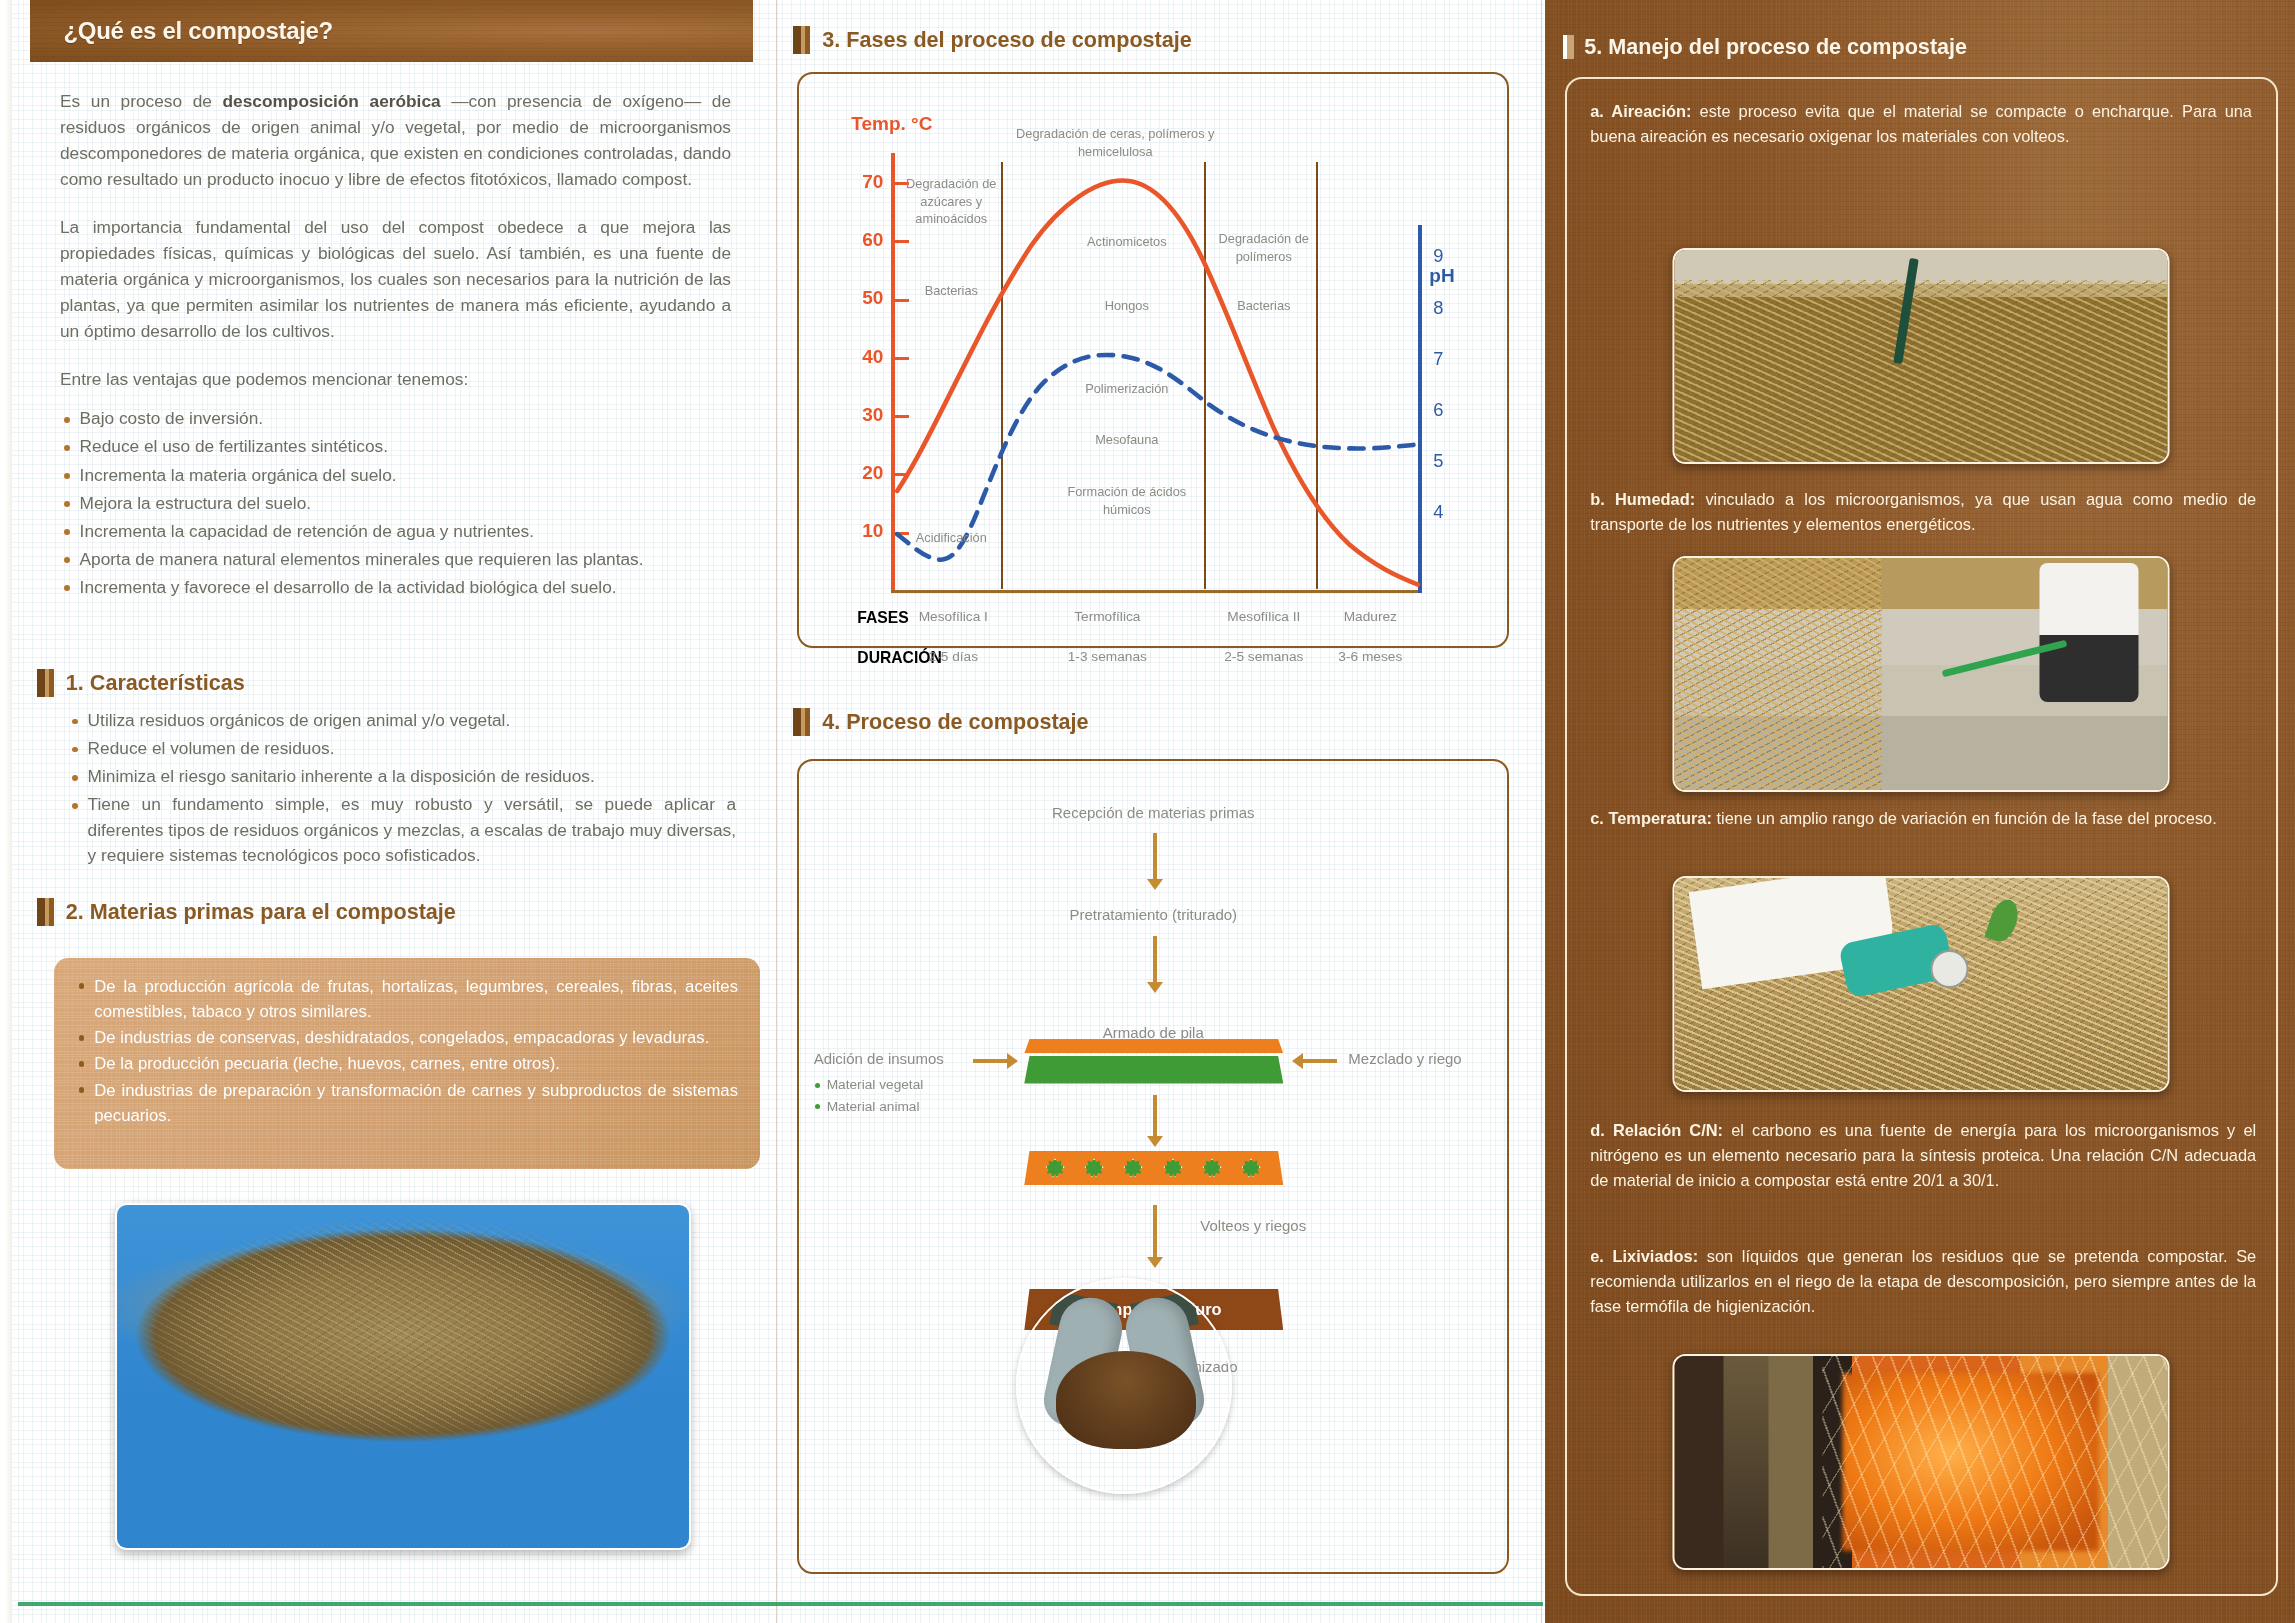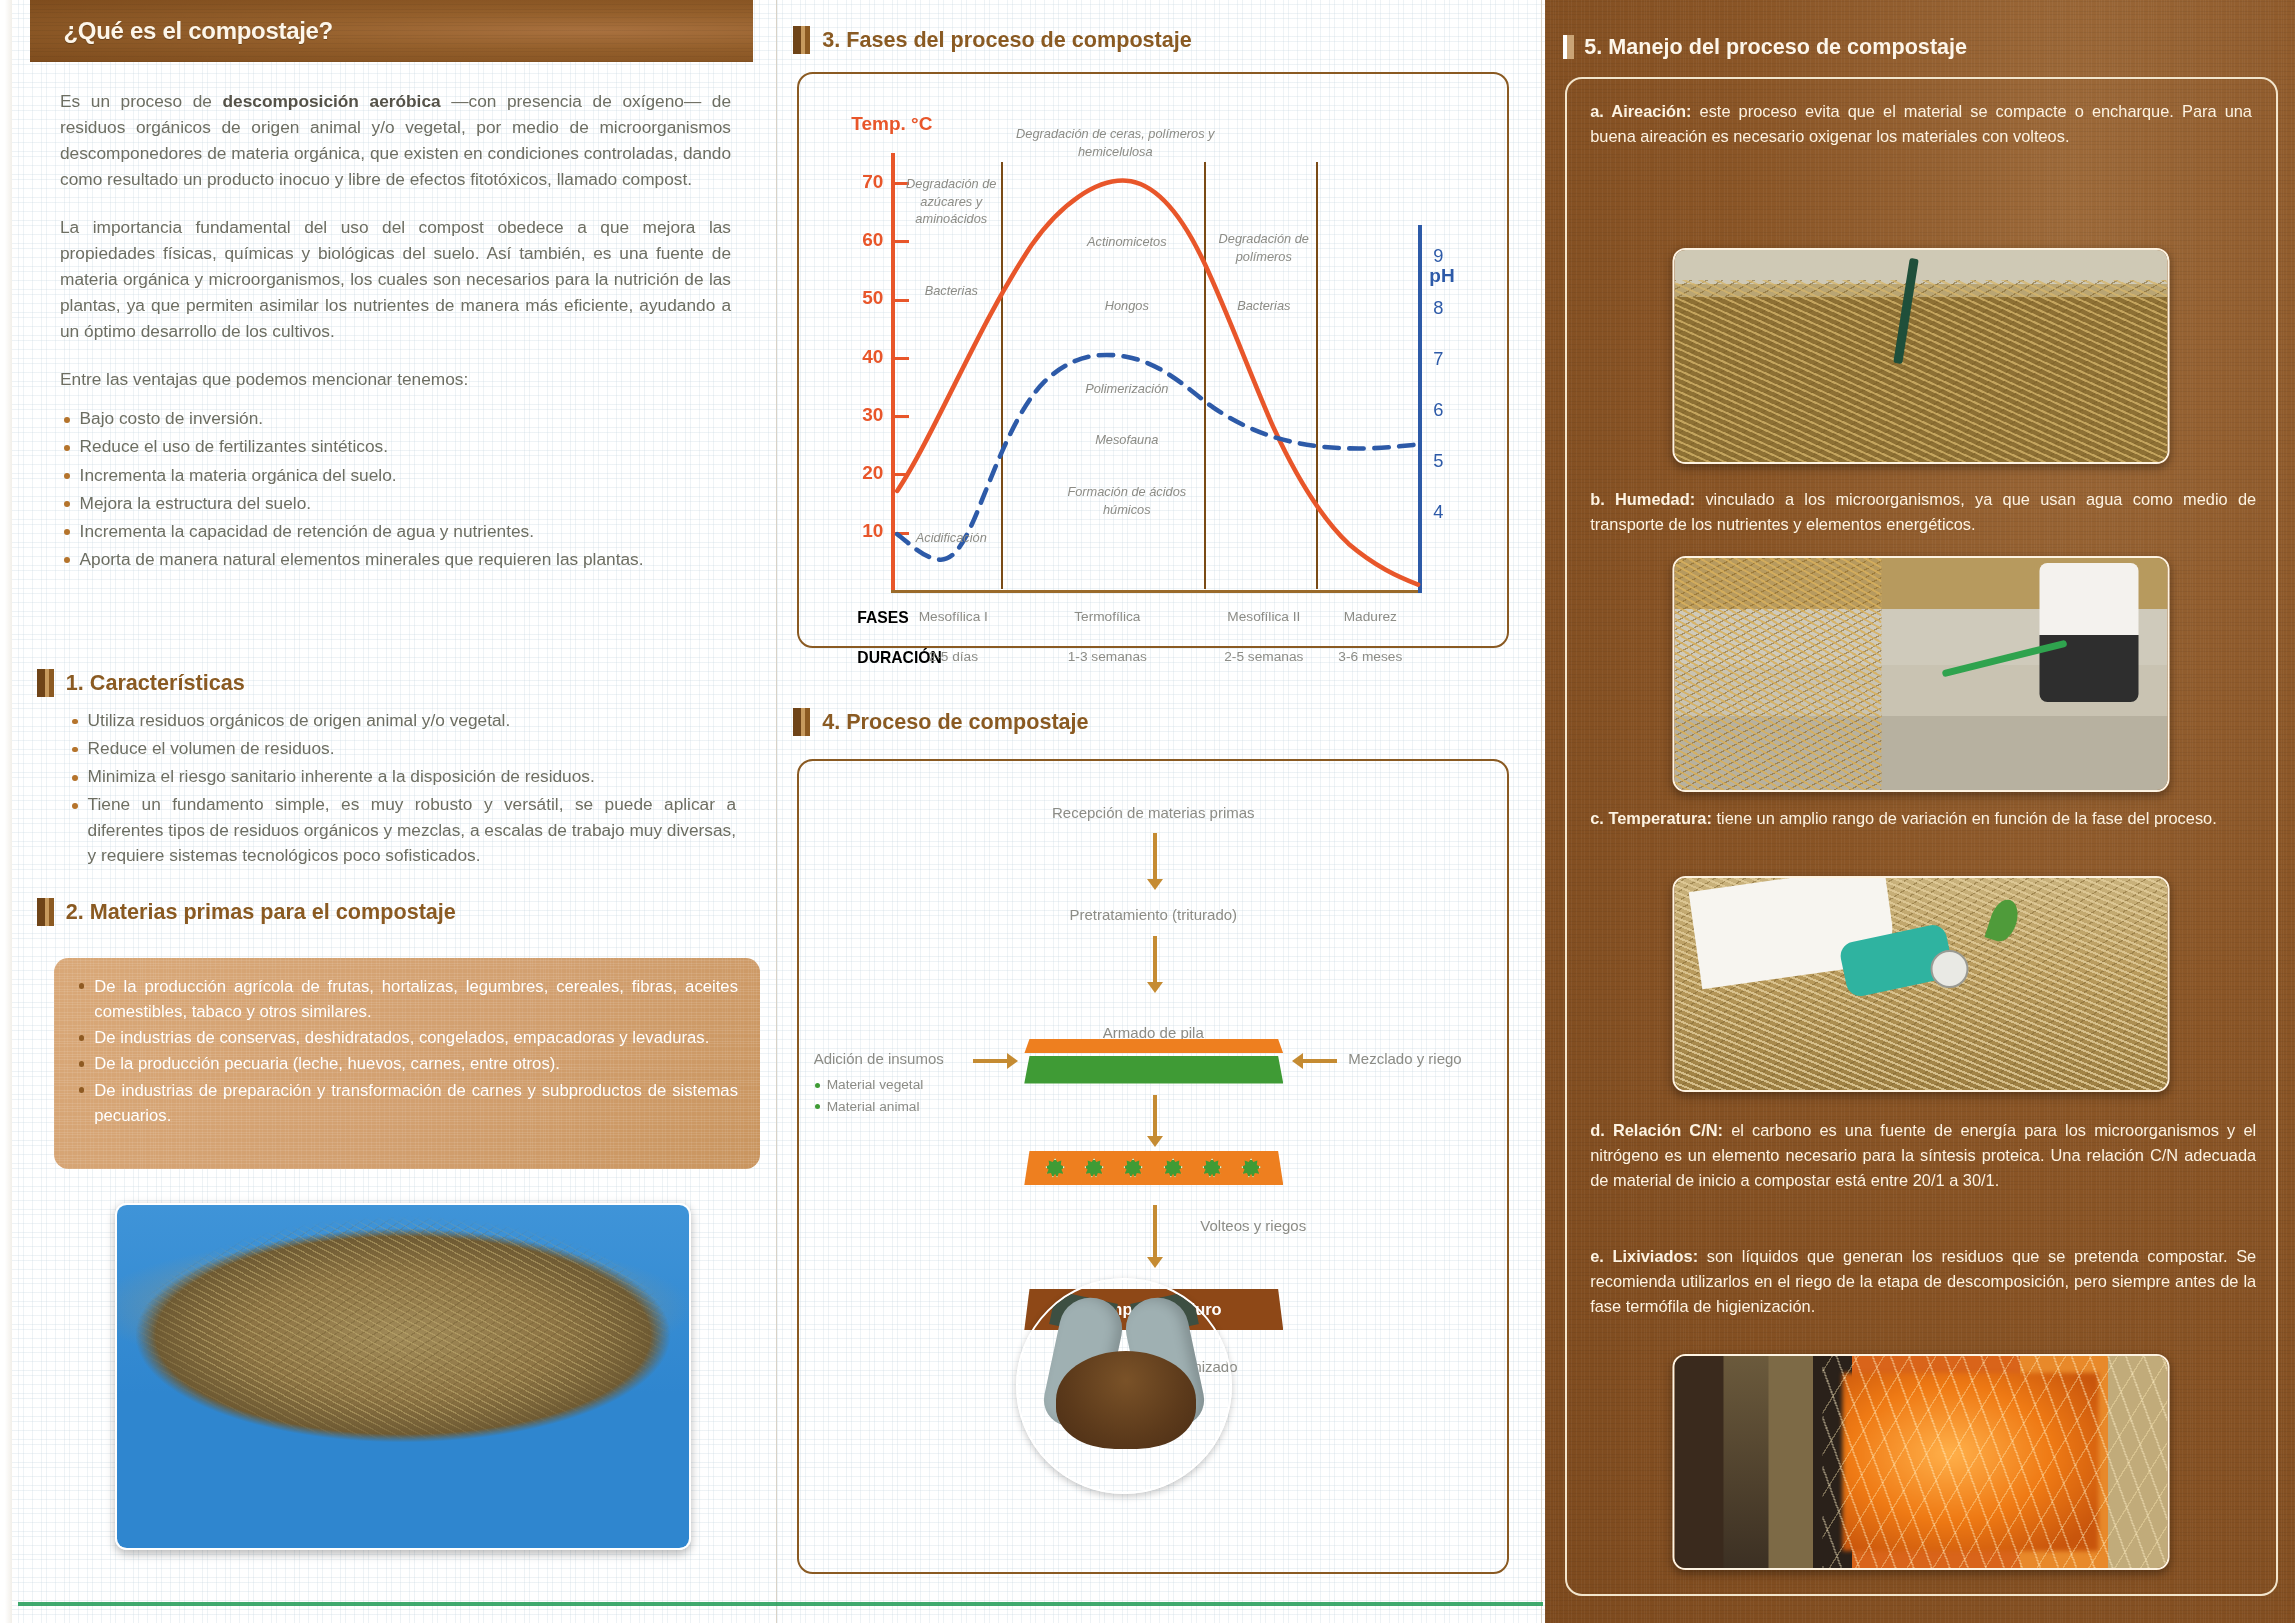--- a/index.html
+++ b/index.html
@@ -148,21 +148,21 @@
   .x-axis { position:absolute; left:92px; top:516px; width:530px; height:3.3px; background:#9a6a2a; }
   .ph-axis{ position:absolute; left:619px; top:151px; width:3.3px; height:368px; background:#2d5aa8; }
   .ytick { position:absolute; width:14.4px; height:3.3px; background:#e8562a; left:95px; }
   .ylab  { position:absolute; color:#e8562a; font-size:19px; font-weight:bold;
            width:39px; text-align:right; left:45px; }
   .phlab { position:absolute; color:#2d5aa8; font-size:18.3px; left:634px; }
 
   .phase-div { position:absolute; width:2px; background:#7a4b16; top:88px; height:427px; }
 
   .ann { position:absolute; color:#8c8c86; font-size:12.8px; line-height:17.7px;
-         text-align:center;font-style:italic; }
+         text-align:center; }
 
   
   svg.curves { position:absolute; left:0; top:0; width:712px; height:576px; }
 
   .fases-row { position:absolute; left:0; top:535px; width:712px; height:26px; }
   .durac-row { position:absolute; left:0; top:575px; width:712px; height:26px; }
   .rowlabel { position:absolute; left:58px; color:#000000; font-size:15.7px; font-weight:bold; }
   .cell { position:absolute; color:#8c8c86; font-size:13.7px; text-align:center; }
 
   
@@ -323,20 +323,21 @@
 
       <p class="intro-line">Entre las ventajas que podemos mencionar tenemos:</p>
 
       <ul class="bullets">
         <li>Bajo costo de inversión.</li>
         <li>Reduce el uso de fertilizantes sintéticos.</li>
         <li>Incrementa la materia orgánica del suelo.</li>
         <li>Mejora la estructura del suelo.</li>
         <li>Incrementa la capacidad de retención de agua y nutrientes.</li>
         <li>Aporta de manera natural elementos minerales que requieren las plantas.</li>
+        <li>Incrementa y favorece el desarrollo de la actividad biológica del suelo.</li>
       </ul>
     </div>
 
     <div class="sec-head" style="left:37px; top:669px;">
       <div class="sec-mark"></div>
       <div class="sec-title">1. Características</div>
     </div>
 
     <ul class="bullets" style="position:absolute; left:68px; top:708px; width:668px;">
       <li>Utiliza residuos orgánicos de origen animal y/o vegetal.</li>

